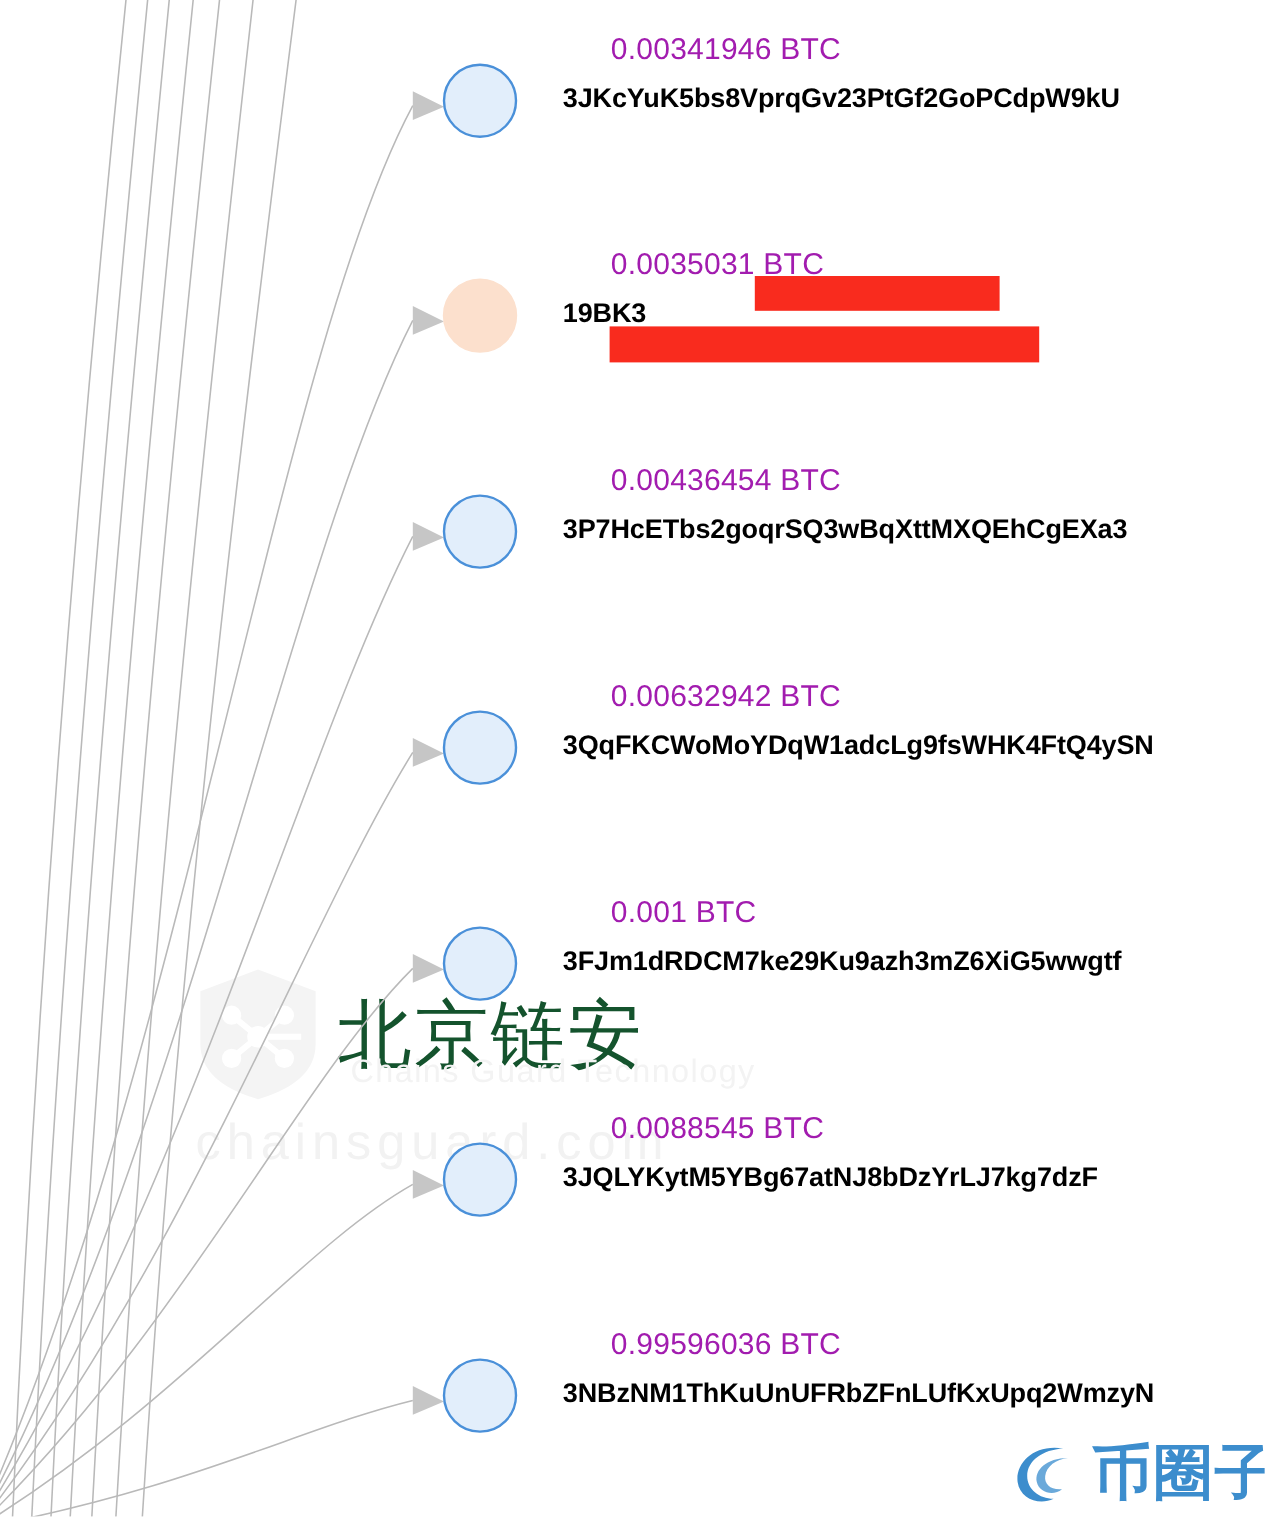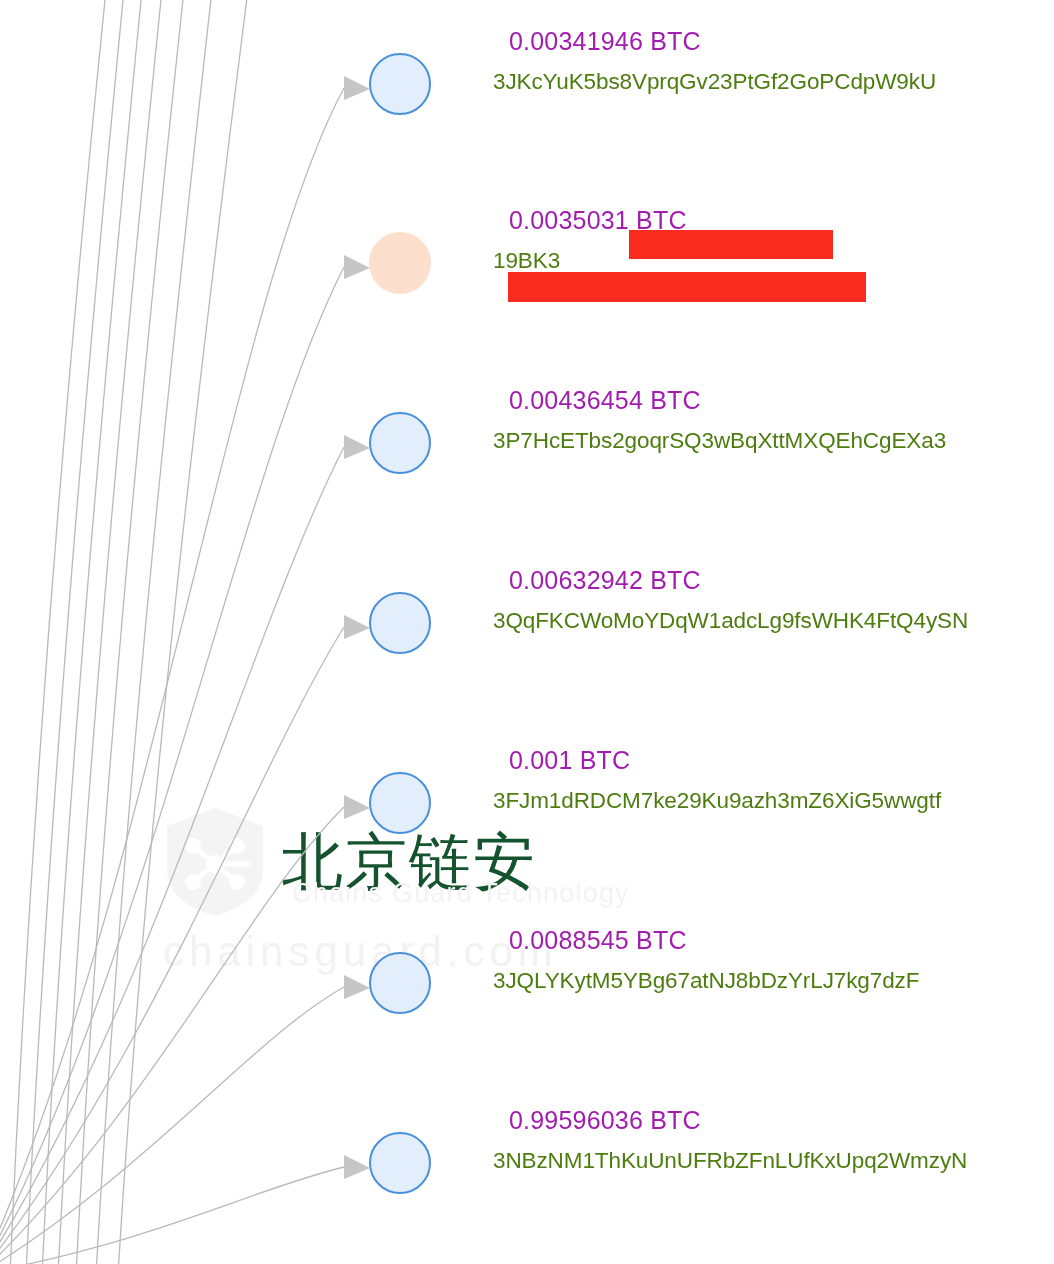--- a/index.html
+++ b/index.html
@@ -111,26 +111,27 @@
     left: 108px;
     top: -26px;
     font-size: 25px;
     color: #a21caf;
     white-space: nowrap;
     letter-spacing: 0.2px;
     margin-left: 32px;
   }
   .node-address {
     position: absolute;
-    left: 124px;
+    left: 100px;
     top: 16px;
     font-size: 22.5px;
-    color: #4d7c0f;
+    color: #000000;
     white-space: nowrap;
     letter-spacing: -0.1px;
+    font-weight: bold;
   }
 
   
   .redaction {
     position: absolute;
     background: #f92b1e;
     z-index: 4;
   }
 
   
@@ -245,14 +246,21 @@
     <div class="node-amount">0.0088545 BTC</div>
     <div class="node-address">3JQLYKytM5YBg67atNJ8bDzYrLJ7kg7dzF</div>
   </div>
 
   <div class="node" style="left:369px; top:1132px;">
     <div class="node-circle blue"></div>
     <div class="node-amount">0.99596036 BTC</div>
     <div class="node-address">3NBzNM1ThKuUnUFRbZFnLUfKxUpq2WmzyN</div>
   </div>
 
+  <div class="brand-logo">
+    <svg class="brand-mark" viewBox="0 0 60 60">
+      <path d="M44 10 C20 6, 4 22, 6 38 C8 52, 24 58, 36 52 C24 52, 14 44, 14 33 C14 20, 27 11, 44 10 Z" fill="#3c8dcd"></path>
+      <path d="M48 18 C30 18, 20 28, 22 38 C24 47, 36 50, 43 44 C34 45, 28 40, 29 33 C30 25, 38 19, 48 18 Z" fill="#6aa9da"></path>
+    </svg>
+    <div class="brand-text">币圈子</div>
+  </div>
 
 </div>
 
 </body></html>

